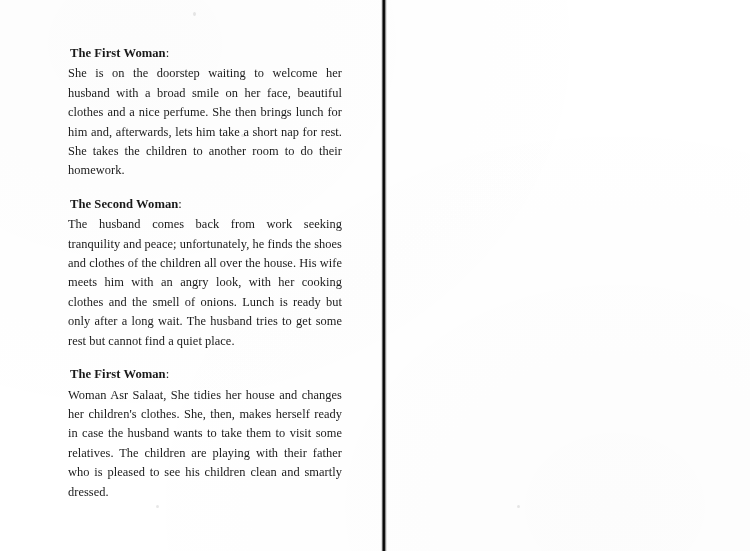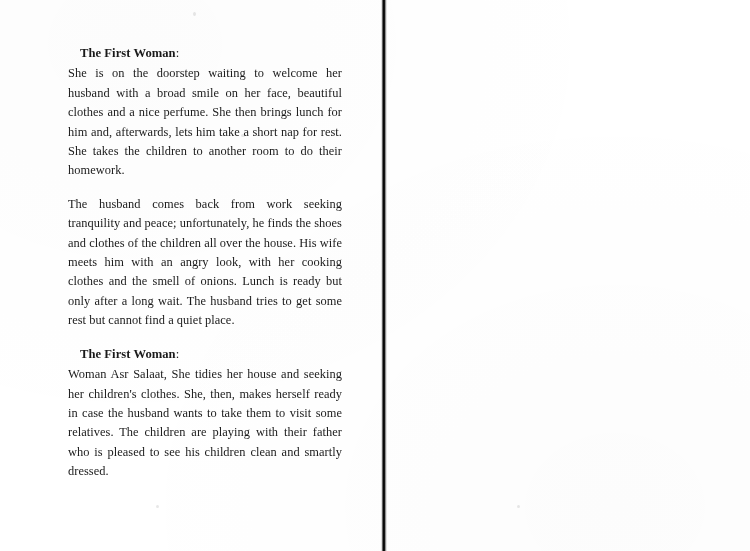--- a/index.html
+++ b/index.html
@@ -61,21 +61,21 @@
     margin: 0 4px 14px 0;
     font-size: 12.4px;
     line-height: 19.4px;
     text-align: justify;
     text-justify: inter-word;
     letter-spacing: 0.05px;
   }
   .para:last-child { margin-bottom: 0; }
 
   .heading {
-    margin: 0 0 1px 12px;
+    margin: 0 0 1px 2px;
     font-size: 12.6px;
     line-height: 19.4px;
     font-weight: bold;
     letter-spacing: 0.05px;
   }
   .heading .colon { font-weight: normal; }
 
   .it { }
 
   .folio {
@@ -102,23 +102,24 @@
 
   <div class="speck" style="left:193px; top:12px;  width:3px; height:4px;"></div>
   <div class="speck" style="left:241px; top:134px; width:4px; height:3px;"></div>
   <div class="speck" style="left:156px; top:505px; width:3px; height:3px;"></div>
   <div class="speck" style="left:517px; top:505px; width:3px; height:3px;"></div>
 
   <div class="page page-left">
     <div class="textblock" id="left-textblock">
         <div class="heading"><span>The First Woman</span><span class="colon">:</span></div>
         <p class="para"><span>She is on the doorstep waiting to welcome her husband with a broad smile on her face, beautiful clothes and a nice perfume. She then brings lunch for him and, afterwards, lets him take a short nap for rest. She takes the children to another room to do their homework.</span></p>
+        <div class="heading"><span>The Second Woman</span><span class="colon">:</span></div>
         <p class="para"><span>The husband comes back from work seeking tranquility and peace; unfortunately, he finds the shoes and clothes of the children all over the house. His wife meets him with an angry look, with her cooking clothes and the smell of onions. Lunch is ready but only after a long wait. The husband tries to get some rest but cannot find a quiet place.</span></p>
         <div class="heading"><span>The First Woman</span><span class="colon">:</span></div>
-        <p class="para"><span>Woman </span><span class="it">Asr Salaat</span><span>, She tidies her house and seeking her children's clothes. She, then, makes herself ready in case the husband wants to take them to visit some relatives. The children are playing with their father who is pleased to see his children clean and smartly dressed.</span></p>
+        <p class="para"><span>Woman </span><span class="it">Asr Salaat</span><span>, She tidies her house and changes her children's clothes. She, then, makes herself ready in case the husband wants to take them to visit some relatives. The children are playing with their father who is pleased to see his children clean and smartly dressed.</span></p>
       </div>
   </div>
 
   <div class="gutter"></div>
 
   <div class="page page-right">
     
     
   </div>
 

